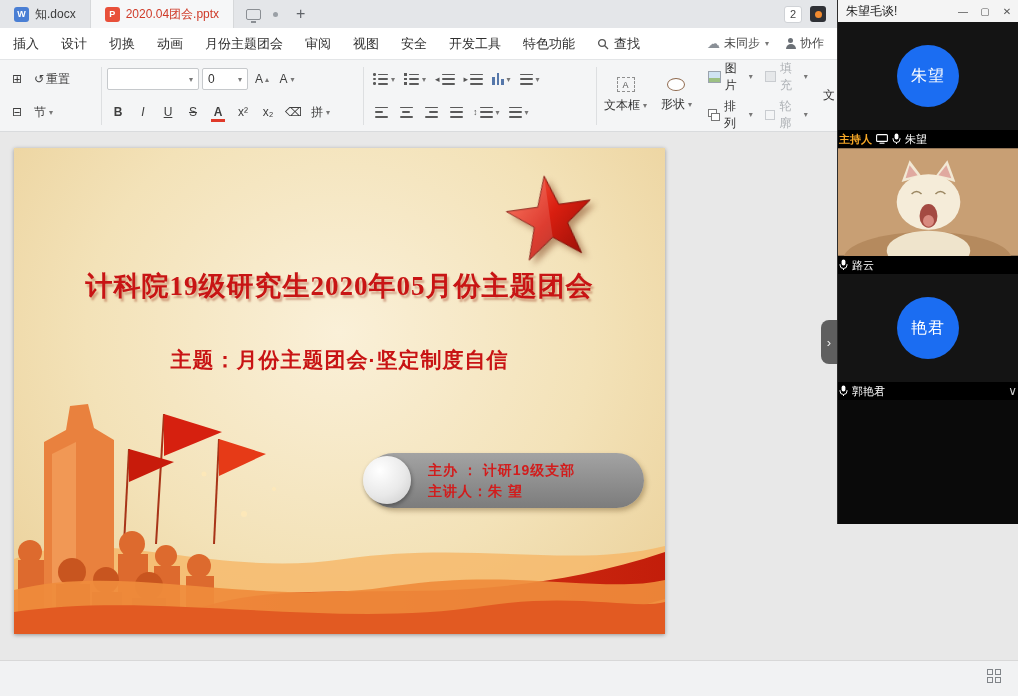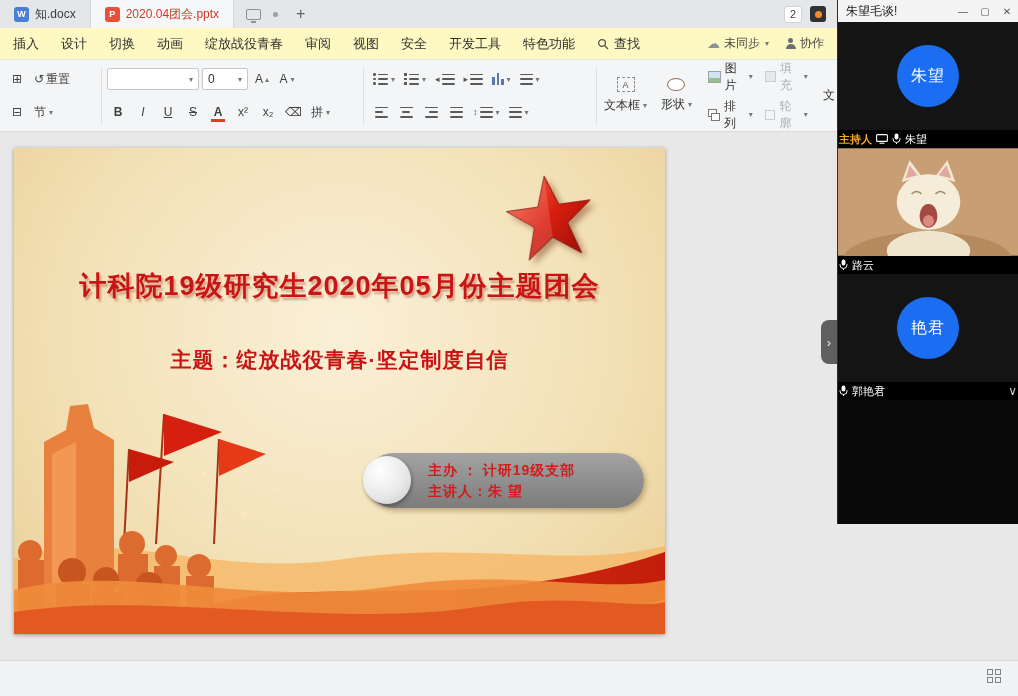--- a/index.html
+++ b/index.html
@@ -17,21 +17,21 @@
 .monitor{width:15px;height:11px;border:1.5px solid #8b8f94;border-radius:2px;position:relative}
 .monitor::after{content:"";position:absolute;left:4px;bottom:-4px;width:5px;height:2px;background:#8b8f94}
 .dotind{width:5px;height:5px;border-radius:50%;background:#9aa0a6}
 .plusbtn{font-size:16px;color:#5f6368;padding:0 6px}
 #tab-right{margin-left:auto;display:flex;align-items:center;gap:8px;padding-right:192px}
 .badge2{background:#fff;border:1px solid #cfd2d6;border-radius:3px;min-width:18px;height:17px;display:flex;align-items:center;justify-content:center;font-size:11px;color:#444;padding:0 3px}
 .rec-ic{width:16px;height:16px;border-radius:3px;background:#2f3136;display:flex;align-items:center;justify-content:center}
 .rec-ic i{width:7px;height:7px;border-radius:50%;background:#f28b30;display:block}
 
 
-#menubar{position:absolute;left:0;top:28px;width:100%;height:32px;background:#fef9c3;border-bottom:1px solid #e3e5e7;display:flex;align-items:center;padding:0 2px}
+#menubar{position:absolute;left:0;top:28px;width:100%;height:32px;background:#ffffff;border-bottom:1px solid #e3e5e7;display:flex;align-items:center;padding:0 2px}
 .menu-item{padding:0 11px;font-size:13px;color:#2f2f2f;height:100%;display:flex;align-items:center}
 .menu-search{display:flex;align-items:center;gap:5px;padding:0 11px;color:#2f2f2f;font-size:13px}
 #menu-right{margin-left:auto;display:flex;align-items:center;gap:16px;padding-right:192px;color:#4a4a4a;font-size:12px}
 .mr{display:flex;align-items:center;gap:4px}
 .cloudg{color:#8a9097;font-size:13px}
 .person-ic{width:11px;height:11px;position:relative;display:inline-block}
 .person-ic::before{content:"";position:absolute;top:0;left:3px;width:5px;height:5px;border-radius:50%;background:#6b7076}
 .person-ic::after{content:"";position:absolute;bottom:0;left:.5px;width:10px;height:5px;border-radius:5px 5px 0 0;background:#6b7076}
 
 
@@ -75,21 +75,21 @@
 .mini.dis{color:#adb1b5}
 .mini.dis .fillic{background:#e6e8ea;border-color:#c9ccd0}
 .mini.dis .outl{border-color:#c9ccd0}
 #gD{display:flex;align-items:center;gap:8px}
 .stackcol{display:flex;flex-direction:column;justify-content:center;gap:12px;height:100%}
 
 
 #docarea{position:absolute;left:0;top:132px;width:837px;height:528px;background:#e8e8e8}
 #slide{position:absolute;left:14px;top:16px;width:651px;height:486px;background:radial-gradient(ellipse at 50% 38%,#faf0d8 0%,#f3e2b8 55%,#eacf97 100%);box-shadow:0 1px 4px rgba(0,0,0,.35);overflow:hidden}
 #star{position:absolute;left:492px;top:26px;filter:drop-shadow(4px 5px 3px rgba(110,45,10,.45))}
-#slide-title{position:absolute;left:0;top:120px;width:100%;text-align:center;font-size:27px;font-weight:bold;color:#c81414;letter-spacing:1px;text-shadow:2px 3px 2px rgba(150,40,15,.35);font-family:Liberation Sans, sans-serif}
+#slide-title{position:absolute;left:0;top:120px;width:100%;text-align:center;font-size:27px;font-weight:bold;color:#c81414;letter-spacing:1px;text-shadow:2px 3px 2px rgba(150,40,15,.35);font-family:Liberation Serif, serif}
 #slide-subtitle{position:absolute;left:0;top:198px;width:100%;text-align:center;font-size:21px;font-weight:bold;color:#c81414;letter-spacing:1px}
 #pill{position:absolute;left:352px;top:305px;width:278px;height:55px;background:linear-gradient(180deg,#a3a3a3,#7c7c7c);border-radius:28px;box-shadow:2px 3px 5px rgba(90,60,20,.35)}
 #pill .ball{position:absolute;left:-3px;top:3px;width:48px;height:48px;border-radius:50%;background:radial-gradient(circle at 35% 30%,#ffffff 0%,#e9e9e9 55%,#c9c9c9 100%);box-shadow:1px 2px 4px rgba(0,0,0,.35)}
 #pill .ptxt{position:absolute;left:62px;top:7px;font-size:14px;font-weight:bold;color:#d21c1c;line-height:21px;letter-spacing:1px;white-space:nowrap}
 #illus{position:absolute;left:0;bottom:0;width:100%;height:240px}
 
 #handle{position:absolute;left:821px;top:320px;width:16px;height:44px;background:rgba(70,70,70,.85);border-radius:8px 0 0 8px;color:#eee;display:flex;align-items:center;justify-content:center;font-size:13px;z-index:40}
 
 
 #statusbar{position:absolute;left:0;top:660px;width:100%;height:36px;background:#f1f2f3;border-top:1px solid #d8d8d8}
@@ -131,21 +131,21 @@
         <i></i>
       </span>
   </div>
 </div>
 
 <div id="menubar">
   <span class="menu-item">插入</span>
   <span class="menu-item">设计</span>
   <span class="menu-item">切换</span>
   <span class="menu-item">动画</span>
-  <span class="menu-item">绽放战役青春</span>
+  <span class="menu-item">月份主题团会</span>
   <span class="menu-item">审阅</span>
   <span class="menu-item">视图</span>
   <span class="menu-item">安全</span>
   <span class="menu-item">开发工具</span>
   <span class="menu-item">特色功能</span>
   <span class="menu-search">
     <svg width="12" height="12" viewBox="0 0 12 12">
         <circle cx="5" cy="5" r="3.4" fill="none" stroke="#555" stroke-width="1.3"></circle>
         <line x1="7.8" y1="7.8" x2="11" y2="11" stroke="#555" stroke-width="1.3"></line>
       </svg>
@@ -381,21 +381,21 @@
           <stop offset="0" stop-color="#ff6a4e"></stop>
             <stop offset=".5" stop-color="#d91e10"></stop>
             <stop offset="1" stop-color="#8f0d06"></stop>
         </linearGradient>
       </defs>
       <polygon points="50,2 62,36 98,36 69,58 80,94 50,72 20,94 31,58 2,36 38,36" fill="url(#stg)" stroke="#7c0a05" stroke-width="1"></polygon>
       <polygon points="50,2 50,72 20,94 31,58 2,36 38,36" fill="#ffffff" opacity="0.14"></polygon>
     </svg>
 
     <div id="slide-title">计科院19级研究生2020年05月份主题团会</div>
-    <div id="slide-subtitle">主题：绽放战役青春·坚定制度自信</div>
+    <div id="slide-subtitle">主题：月份主题团会·坚定制度自信</div>
 
     <div id="pill">
       <span class="ball"></span>
       <div class="ptxt">
         <div>主办 ： 计研19级支部</div>
         <div>主讲人：朱 望</div>
       </div>
     </div>
 
     <svg id="illus" viewBox="0 0 651 240" preserveAspectRatio="none">

